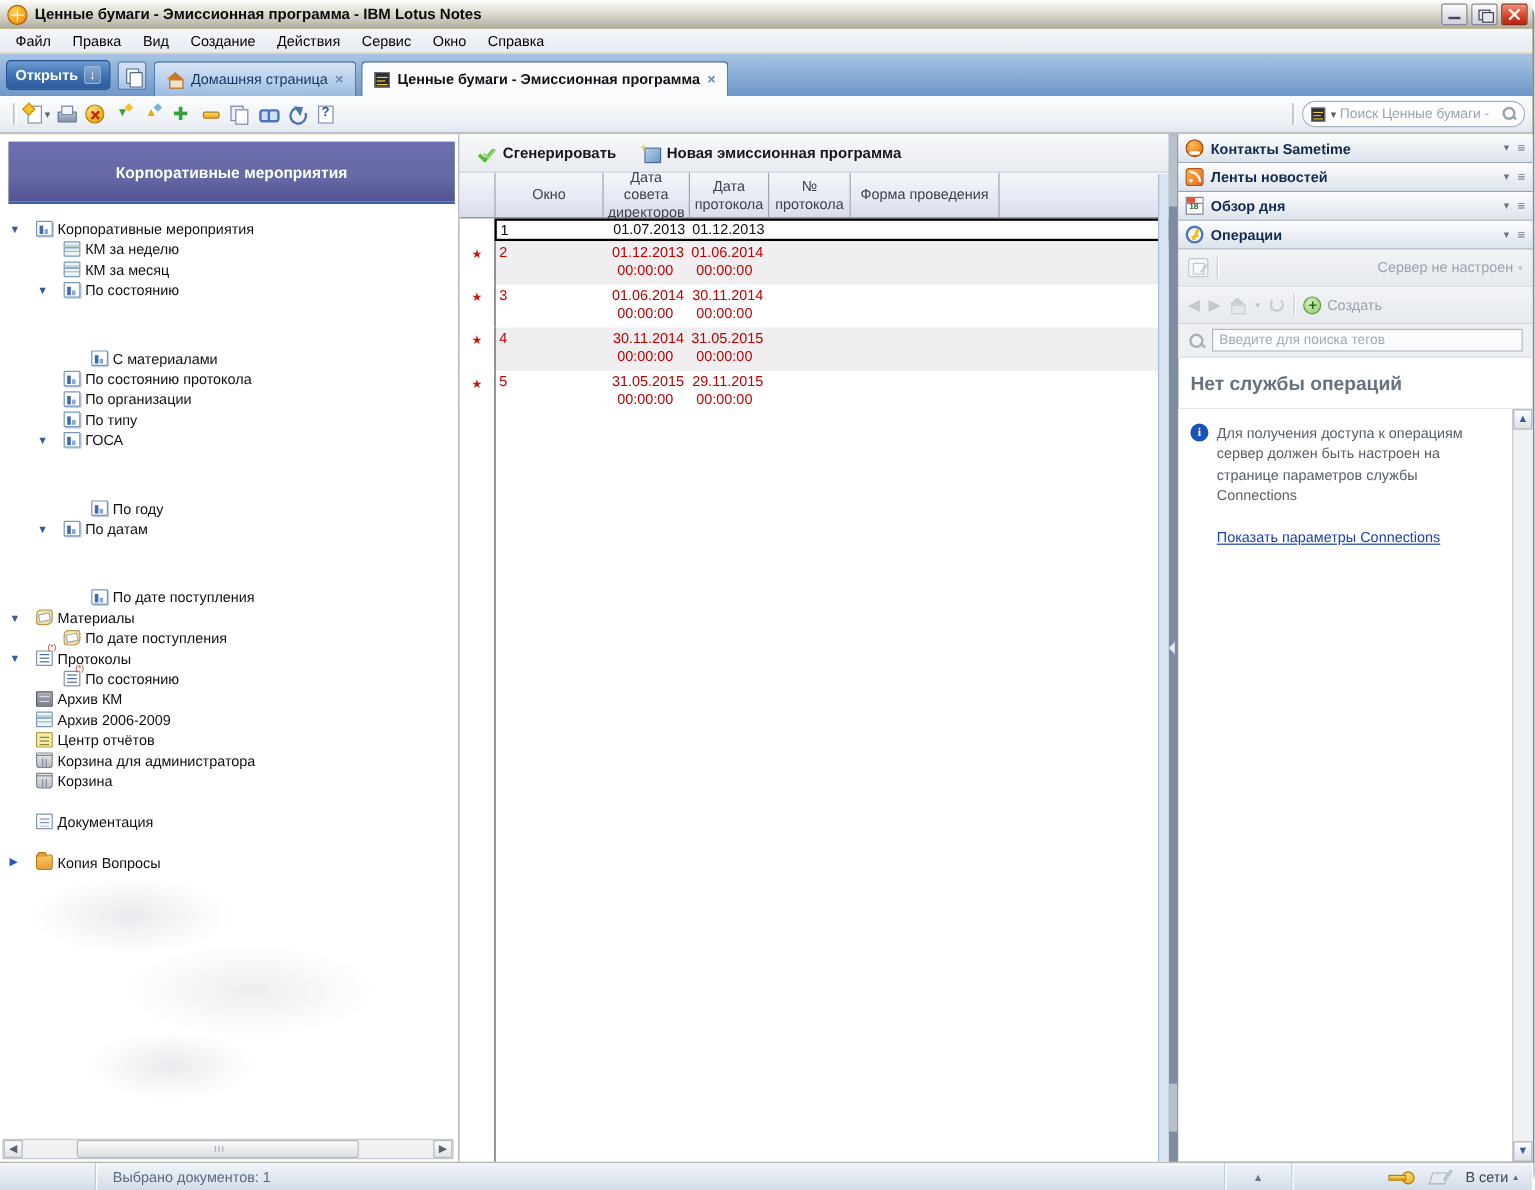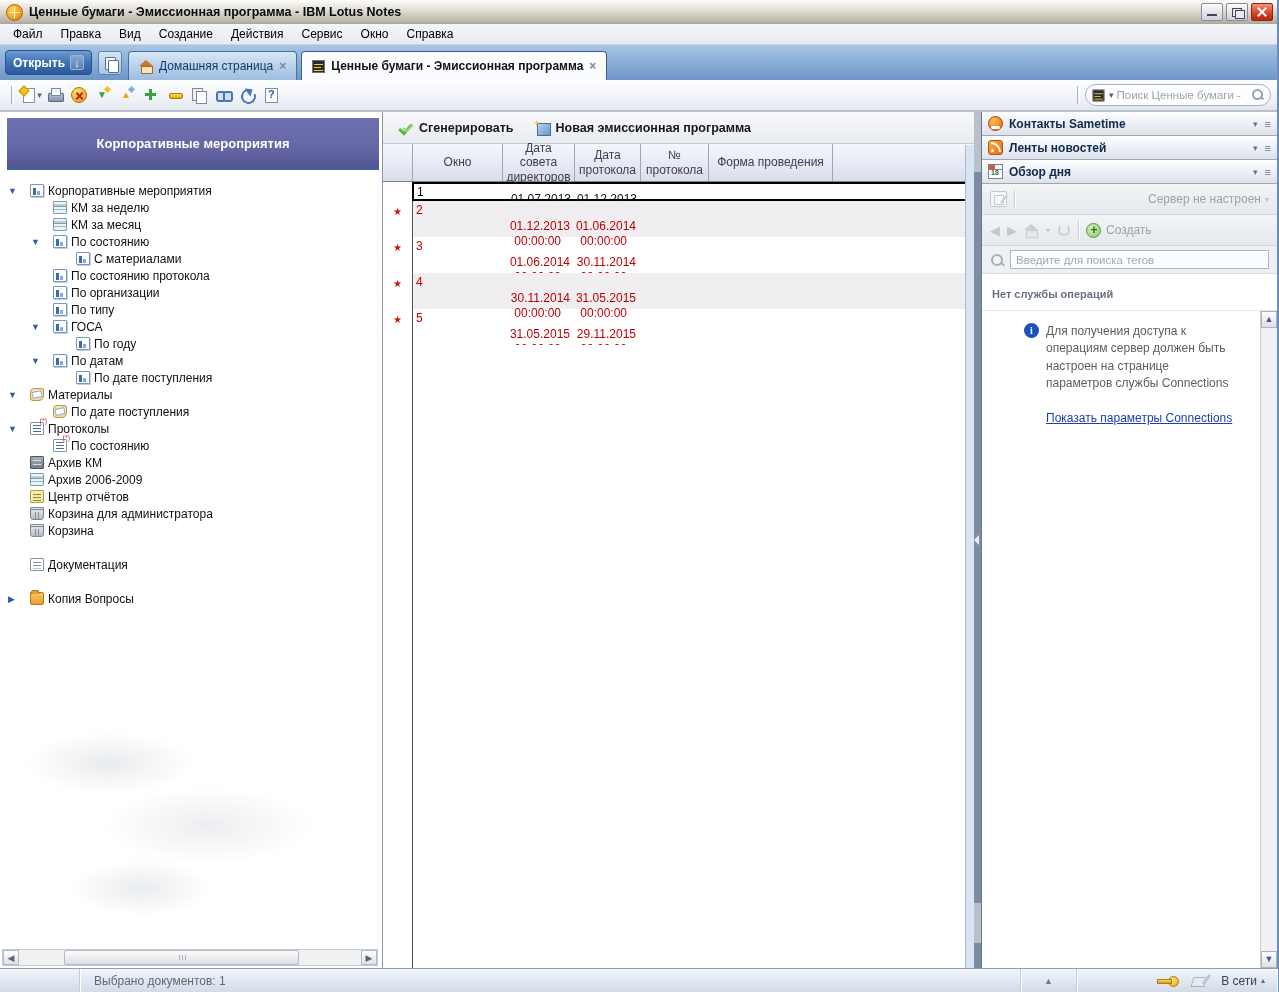--- a/index.html
+++ b/index.html
@@ -1,18 +1,18 @@
 <!DOCTYPE html>
 <html><head>
 <meta charset="utf-8">
 <style>
   * { box-sizing: border-box; margin: 0; padding: 0; }
   html,body { width:1279px; height:992px; overflow:hidden; }
   body { font-family: "Liberation Sans","DejaVu Sans",sans-serif; font-size:12px; color:#111; }
-  .win { width:1279px; height:992px; display:flex; flex-direction:column; background:#eab308; border-right:2px solid #6e8cb4; position:relative; }
+  .win { width:1279px; height:992px; display:flex; flex-direction:column; background:#eab308; border-right:2px solid #6e8cb4; position:relative;border-radius:15px; }
 
   
   .titlebar { height:24px; background:linear-gradient(180deg,#fdfdfb 0%,#dedbd2 45%,#bcb9ae 85%,#a8a59a 100%); display:flex; align-items:center; padding:0 4px; flex:0 0 auto; }
   .lotus-ico { width:17px; height:17px; border-radius:50%; background:radial-gradient(circle at 35% 30%,#ffd24a,#f89a1c 65%,#c86a08); border:1px solid #a06a10; margin:0 6px 0 2px; position:relative; }
   .lotus-ico::before { content:""; position:absolute; left:2px; right:2px; top:7px; height:1px; background:#fff8e0; }
   .lotus-ico::after { content:""; position:absolute; top:2px; bottom:2px; left:7px; width:1px; background:#fff8e0; }
   .wtitle { font-weight:bold; font-size:12.5px; color:#0a0a0a; flex:1; }
   .winbtn { width:22px; height:18px; border:1px solid #8a8a96; border-radius:2px; margin-left:3px; background:linear-gradient(180deg,#fcfcfc,#cfcfda); position:relative; }
   .winbtn.close { background:linear-gradient(180deg,#f2927c,#d83e22 60%,#b42a12); border-color:#8c2810; }
   .btn-min::before { content:""; position:absolute; left:5px; right:5px; bottom:4px; height:2px; background:#44445a; }
@@ -87,21 +87,21 @@
 
   
   .content { flex:1; display:flex; min-height:0; background:#e8ecf2; }
 
   
   .leftpanel { width:383px; flex:0 0 auto; background:#fff; border-right:1px solid #8a96a8; display:flex; flex-direction:column; position:relative; overflow:hidden; }
   .lp-header { margin:6px 3px 0 7px; height:52px; background:linear-gradient(180deg,#6d6fae 0%,#6668a6 60%,#525492 100%); border-bottom:2px solid #3a62a8; display:flex; align-items:center; justify-content:center; }
   .lp-title { color:#fff; font-weight:bold; font-size:13px; }
   .tree { margin-top:12px; position:relative; z-index:2; }
   .titem { height:17px; display:flex; align-items:center; padding-left:8px; white-space:nowrap; }
-  .titem.l1 { padding-left:31px; } .titem.l2 { padding-left:54px; }
+  .titem.l1 { padding-left:31px; } .titem.l2 { padding-left:54px;margin-top:40px; }
   .titem.gap { margin-top:17px; }
   .tw { width:22px; flex:0 0 auto; font-size:9px; color:#3a5a9e; }
   .tw.exp::before { content:"▼"; }
   .tw.col::before { content:"▶"; color:#2858b0; }
   .tico { width:14px; height:13px; margin-right:4px; flex:0 0 auto; position:relative; border-radius:1px; }
   .iv-view { background:#fff; border:1px solid #7a96bc; box-shadow:1px 1px 0 #c2cede; }
   .iv-view::before { content:""; position:absolute; left:2px; bottom:1px; width:3px; height:7px; background:#3a6ab0; }
   .iv-view::after { content:""; position:absolute; left:6px; bottom:1px; width:3px; height:4px; background:#88aad4; }
   .iv-table { background:#eef6f4; border:1px solid #7a9ab8; }
   .iv-table::before { content:""; position:absolute; left:0; top:2px; right:0; height:2px; background:#b8d2cc; border-bottom:1px solid #7a9ab8; }
@@ -162,21 +162,21 @@
   .vrow.sel { height:19px; }
   .vrow.striped .b { background:#f0eef0; }
   .vrow.tall { height:36px; }
   .vrow.tall .b { padding-top:2px; }
   .c { flex:0 0 auto; font-size:12px; }
   .c-num { width:88px; padding-left:3px; color:#000; }
   .red .c-num { color:#c00000; }
   .c-date { width:72px; text-align:right; }
   .c-date2 { width:66px; text-align:right; }
   .red .c-date,.red .c-date2 { color:#c00000; }
-  .dl { padding-right:3px; line-height:15px;margin-top:16px; }
+  .dl { padding-right:3px; line-height:15px; }
   .tl { padding-right:12px; line-height:15px; }
   .fillrow { flex:1; }
   .fillrow .b { background:#fff; }
   .vscroll-strip { position:absolute; top:33px; right:0; bottom:0; width:9px; background:#d8e4f2; border-left:1px solid #a8bcd4; }
 
   
   .splitter { width:7px; flex:0 0 auto; background:linear-gradient(180deg,#b4bcca 0%,#8violet 0%); background:#7e8ca2; position:relative; }
   .splitter::before { content:""; position:absolute; top:0; left:0; right:0; height:60px; background:#b8c0cc; }
   .splitter::after { content:""; position:absolute; bottom:25px; left:0; right:0; height:40px; background:#b8c0cc; }
   .split-arrow { position:absolute; top:50%; left:0; margin-top:-5px; border-top:5px solid transparent; border-bottom:5px solid transparent; border-right:5px solid #e8ecf2; z-index:2; }
@@ -219,23 +219,23 @@
   .gi-create::before { content:"+"; position:absolute; left:3.5px; top:-1px; color:#2a6a18; font-weight:bold; font-size:12px; }
   .ops-spacer { flex:1; }
   .server-dd { display:flex; align-items:center; gap:4px; color:#9aa2ac; font-size:12px; }
 
   .tagrow { height:28px; flex:0 0 auto; background:#eef0f3; border-bottom:1px solid #d8dce0; display:flex; align-items:center; padding:0 8px; gap:6px; }
   .mag2 { width:14px; height:14px; position:relative; flex:0 0 auto; }
   .mag2::before { content:""; position:absolute; left:1px; top:1px; width:8px; height:8px; border:2px solid #a8b0ba; border-radius:50%; background:#eef4f8; }
   .mag2::after { content:""; position:absolute; left:10px; top:10px; width:5px; height:2px; background:#a8b0ba; transform:rotate(45deg); }
   .tag-input { flex:1; height:19px; border:1px solid #b0b8c2; background:#fbfcfd; font-size:11.5px; padding:0 5px; color:#555; outline:none; font-family:inherit; }
   .tag-input::placeholder { color:#a2aab4; }
-  .ops-empty-title { padding:14px 10px 10px 10px; font-weight:bold; color:#68727e; font-size:11px; border-bottom:1px solid #e2e6ea; }
+  .ops-empty-title { padding:14px 10px 10px 10px; font-weight:bold; color:#68727e; font-size:16px; border-bottom:1px solid #e2e6ea; }
   .ops-body { flex:1; background:#fff; display:flex; min-height:0; }
-  .ops-text { flex:1; padding:12px 22px 0 10px;margin-left:32px; }
+  .ops-text { flex:1; padding:12px 22px 0 10px; }
   .inforow { display:flex; gap:7px; }
   .info-ico { width:15px; height:15px; border-radius:50%; background:#1a52b8; color:#fff; flex:0 0 auto; text-align:center; font-size:10px; font-weight:bold; font-family:"Liberation Serif",serif; line-height:15px; }
   .info-ico::before { content:"i"; }
   .info-p { color:#5a6068; line-height:1.45; font-size:12px; }
   .conn-link { display:inline-block; margin:18px 0 0 22px; color:#1a3fae; text-decoration:underline; font-size:12px; }
   .ops-scroll { width:17px; flex:0 0 auto; border-left:1px solid #c8ccd4; background:#f0f1f4; display:flex; flex-direction:column; justify-content:space-between; }
   .sc-btn { height:17px; background:linear-gradient(180deg,#fdfdfd,#dde0e6); border:1px solid #aab2be; color:#3a5a9e; font-size:9px; text-align:center; line-height:15px; }
   .sc-up::before { content:"▲"; } .sc-down::before { content:"▼"; }
 
   
@@ -589,20 +589,26 @@
         <span class="pt">Ленты новостей</span>
         <span class="ph-caret"></span>
           <span class="ph-menu"></span>
       </div>
       <div class="panel-h">
         <span class="pico ic-cal"></span>
         <span class="pt">Обзор дня</span>
         <span class="ph-caret"></span>
           <span class="ph-menu"></span>
       </div>
+      <div class="panel-h">
+        <span class="pico ic-ops"></span>
+        <span class="pt">Операции</span>
+        <span class="ph-caret"></span>
+          <span class="ph-menu"></span>
+      </div>
 
       <div class="ops-toolbar">
         <span class="gi gi-edit"></span>
         <span class="vsep"></span>
         <span class="ops-spacer"></span>
         <span class="server-dd">
           <span>Сервер не настроен</span>
           <span class="dd-dot"></span>
         </span>
       </div>

